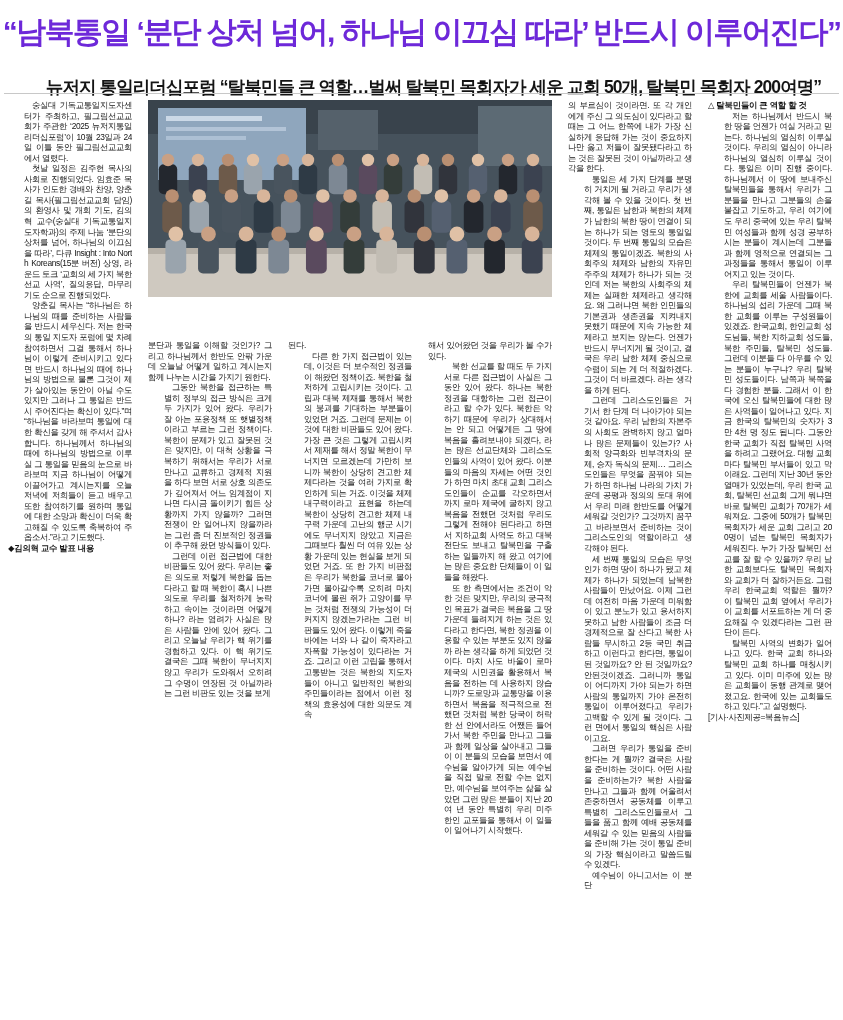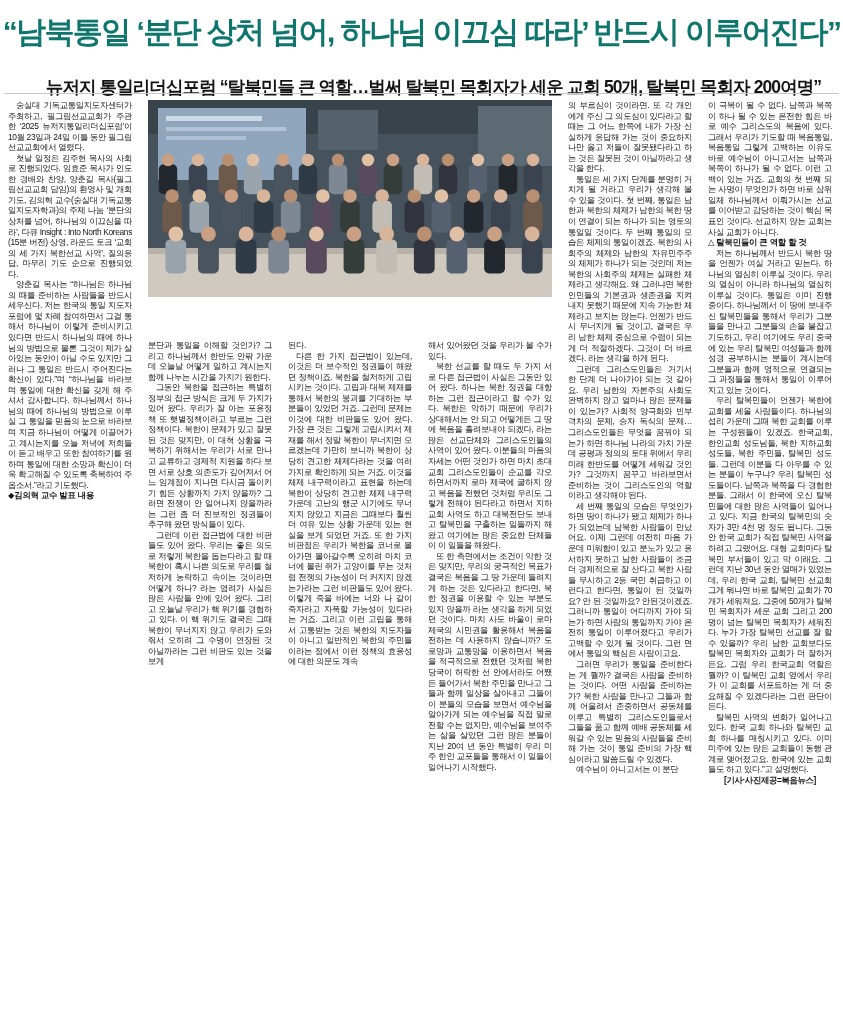--- a/index.html
+++ b/index.html
@@ -5,42 +5,42 @@
   html,body{margin:0;padding:0;background:#e8e8e8;}
   .page{
     position:relative;width:843px;height:1020px;background:#ffffff;
     margin:0 auto;overflow:hidden;color:#111;
     font-family:"Liberation Sans","DejaVu Sans",sans-serif;
   }
   
   .headline{
     position:absolute;left:0;top:12px;width:843px;margin:0;
     font-size:30px;font-weight:800;letter-spacing:-1.6px;
-    text-align:center;white-space:nowrap;color:#0f766e;
+    text-align:center;white-space:nowrap;color:#6d28d9;
     font-family:"Liberation Sans","DejaVu Sans",sans-serif;
   }
   .subheadline{
     position:absolute;left:0;top:63px;width:843px;margin:12px;
     font-size:17.5px;font-weight:700;letter-spacing:-0.9px;
     text-align:center;white-space:nowrap;color:#141414;
   }
   .head-rule{position:absolute;left:4px;top:93px;width:835px;height:1px;background:#c8c8c8;}
   
   .photo{position:absolute;left:148px;top:100px;width:404px;height:197px;overflow:hidden;background:#46525c;}
   .photo svg{display:block;}
   
   .col{
     position:absolute;width:124px;overflow:hidden;
     font-size:8.4px;line-height:10.55px;letter-spacing:-0.35px;
     text-align:justify;word-break:break-all;color:#151515;
   }
   .col p{margin:0;}
-  .col p.indent{text-indent:8px;}
+  .col p.indent{text-indent:8px;margin-left:16px;}
   .col p.section{font-weight:700;letter-spacing:-0.2px;}
-  .col p.credit{text-align:center;font-weight:700;}
+  .col p.credit{text-align:left;font-weight:400;}
   #col-1{left:8px;  top:100px;height:674px;}
   #col-2{left:148px;top:340px;height:436px;}
   #col-3{left:288px;top:340px;height:436px;}
   #col-4{left:428px;top:340px;height:672px;}
   #col-5{left:568px;top:100px;height:912px;}
   #col-6{left:708px;top:100px;height:912px;}
 </style>
 </head>
 <body>
 
@@ -166,21 +166,20 @@
     </div>
   <div class="col" id="col-5">
       <p class="">의 부르심이 것이라면. 또 각 개인에게 주신 그 의도심이 있다라고 할 때는 그 어느 한쪽에 내가 가장 신실하게 응답해 가는 것이 중요하지 나만 옳고 저들이 잘못됐다라고 하는 것은 잘못된 것이 아닐까라고 생각을 한다.</p>
       <p class="indent">통일은 세 가지 단계를 분명히 거치게 될 거라고 우리가 생각해 볼 수 있을 것이다. 첫 번째, 통일은 남한과 북한의 체제가 남한의 북한 땅이 연결이 되는 하나가 되는 영토의 통일일 것이다. 두 번째 통일의 모습은 체제의 통일이겠죠. 북한의 사회주의 체제와 남한의 자유민주주의 체제가 하나가 되는 것인데 저는 북한의 사회주의 체제는 실패한 체제라고 생각해요. 왜 그러냐면 북한 인민들의 기본권과 생존권을 지켜내지 못했기 때문에 지속 가능한 체제라고 보지는 않는다. 언젠가 반드시 무너지게 될 것이고, 결국은 우리 남한 체제 중심으로 수렴이 되는 게 더 적절하겠다. 그것이 더 바르겠다. 라는 생각을 하게 된다.</p>
       <p class="indent">그런데 그리스도인들은 거기서 한 단계 더 나아가야 되는 것 같아요. 우리 남한의 자본주의 사회도 완벽하지 않고 얼마나 많은 문제들이 있는가? 사회적 양극화와 빈부격차의 문제, 승자 독식의 문제… 그리스도인들은 무엇을 꿈꿔야 되는가 하면 하나님 나라의 가치 가운데 공평과 정의의 토대 위에서 우리 미래 한반도를 어떻게 세워갈 것인가? 그것까지 꿈꾸고 바라보면서 준비하는 것이 그리스도인의 역할이라고 생각해야 된다.</p>
       <p class="indent">세 번째 통일의 모습은 무엇인가 하면 땅이 하나가 됐고 체제가 하나가 되었는데 남북한 사람들이 만났어요. 이제 그런데 여전히 마음 가운데 미워함이 있고 분노가 있고 용서하지 못하고 남한 사람들이 조금 더 경제적으로 잘 산다고 북한 사람들 무시하고 2등 국민 취급하고 이런다고 한다면, 통일이 된 것일까요? 안 된 것일까요? 안된것이겠죠. 그러니까 통일이 어디까지 가야 되는가 하면 사람의 통일까지 가야 온전히 통일이 이루어졌다고 우리가 고백할 수 있게 될 것이다. 그런 면에서 통일의 핵심은 사람이고요.</p>
       <p class="indent">그러면 우리가 통일을 준비한다는 게 뭘까? 결국은 사람을 준비하는 것이다. 어떤 사람을 준비하는가? 북한 사람을 만나고 그들과 함께 어울려서 존중하면서 공동체를 이루고 특별히 그리스도인들로서 그들을 품고 함께 예배 공동체를 세워갈 수 있는 믿음의 사람들을 준비해 가는 것이 통일 준비의 가장 핵심이라고 말씀드릴 수 있겠다.</p>
       <p class="indent">예수님이 아니고서는 이 분단</p>
     </div>
   <div class="col" id="col-6">
-      <p class="">이 극복이 될 수 없다. 남쪽과 북쪽이 하나 될 수 있는 온전한 힘은 바로 예수 그리스도의 복음에 있다. 그래서 우리가 기도할 때 복음통일, 복음통일 그렇게 고백하는 이유도 바로 예수님이 아니고서는 남쪽과 북쪽이 하나가 될 수 없다. 이런 고백이 있는 거죠. 교회의 첫 번째 되는 사명이 무엇인가 하면 바로 삼위일체 하나님께서 이뤄가시는 선교를 이어받고 감당하는 것이 핵심 목표인 것이다. 선교하지 않는 교회는 사실 교회가 아니다.</p>
       <p class="section ">△ 탈북민들이 큰 역할 할 것</p>
       <p class="indent">저는 하나님께서 반드시 북한 땅을 언젠가 여실 거라고 믿는다. 하나님의 열심히 이루실 것이다. 우리의 열심이 아니라 하나님의 열심히 이루실 것이다. 통일은 이미 진행 중이다. 하나님께서 이 땅에 보내주신 탈북민들을 통해서 우리가 그분들을 만나고 그분들의 손을 붙잡고 기도하고, 우리 여기에도 우리 중국에 있는 우리 탈북민 여성들과 함께 성경 공부하시는 분들이 계시는데 그분들과 함께 영적으로 연결되는 그 과정들을 통해서 통일이 이루어지고 있는 것이다.</p>
       <p class="indent">우리 탈북민들이 언젠가 북한에 교회를 세울 사람들이다. 하나님의 섭리 가운데 그때 북한 교회를 이루는 구성원들이 있겠죠. 한국교회, 한인교회 성도님들, 북한 지하교회 성도들, 북한 주민들, 탈북민 성도들. 그런데 이분들 다 아우를 수 있는 분들이 누구냐? 우리 탈북민 성도들이다. 남쪽과 북쪽을 다 경험한 분들. 그래서 이 한국에 오신 탈북민들에 대한 많은 사역들이 일어나고 있다. 지금 한국의 탈북민의 숫자가 3만 4천 명 정도 됩니다. 그동안 한국 교회가 직접 탈북민 사역을 하려고 그랬어요. 대형 교회마다 탈북민 부서들이 있고 막 이래요. 그런데 지난 30년 동안 열매가 있었는데, 우리 한국 교회, 탈북민 선교회 그게 뭐냐면 바로 탈북민 교회가 70개가 세워져요. 그중에 50개가 탈북민 목회자가 세운 교회 그리고 200명이 넘는 탈북민 목회자가 세워진다. 누가 가장 탈북민 선교를 잘 할 수 있을까? 우리 남한 교회보다도 탈북민 목회자와 교회가 더 잘하거든요. 그럼 우리 한국교회 역할은 뭘까? 이 탈북민 교회 옆에서 우리가 이 교회를 서포트하는 게 더 중요해질 수 있겠다라는 그런 판단이 든다.</p>
       <p class="indent">탈북민 사역의 변화가 일어나고 있다. 한국 교회 하나와 탈북민 교회 하나를 매칭시키고 있다. 이미 미주에 있는 많은 교회들이 동행 관계로 맺어졌고요. 한국에 있는 교회들도 하고 있다.”고 설명했다.</p>
       <p class="credit ">[기사·사진제공=복음뉴스]</p>
     </div>
 
 </div>
 
 </body></html>

